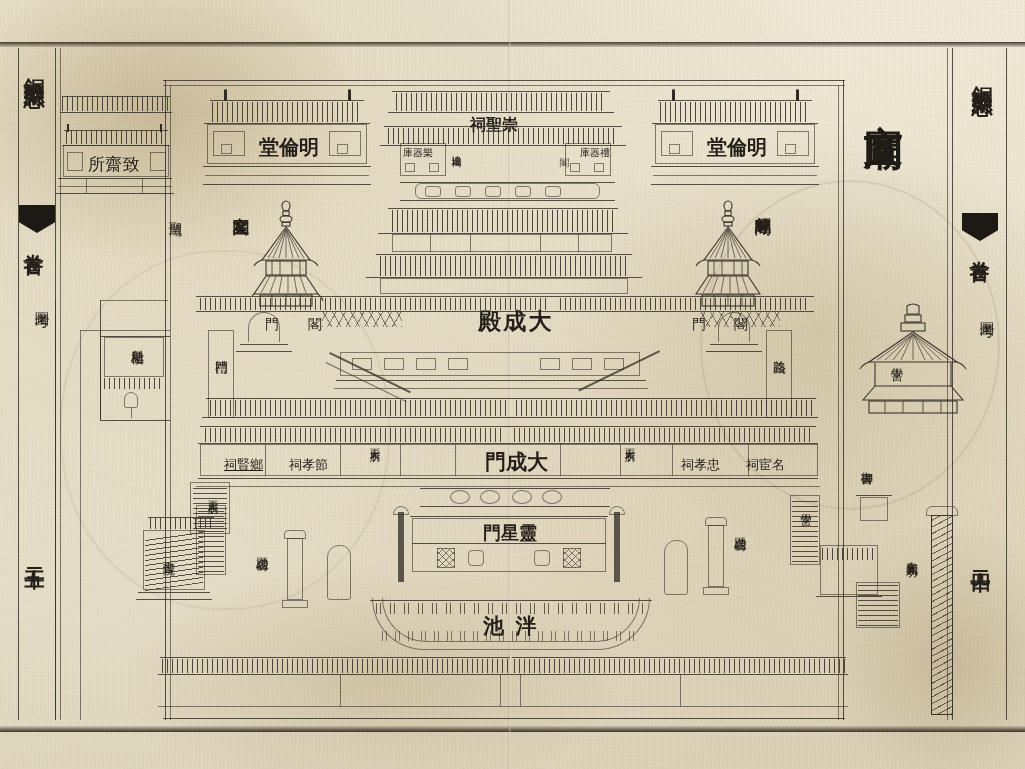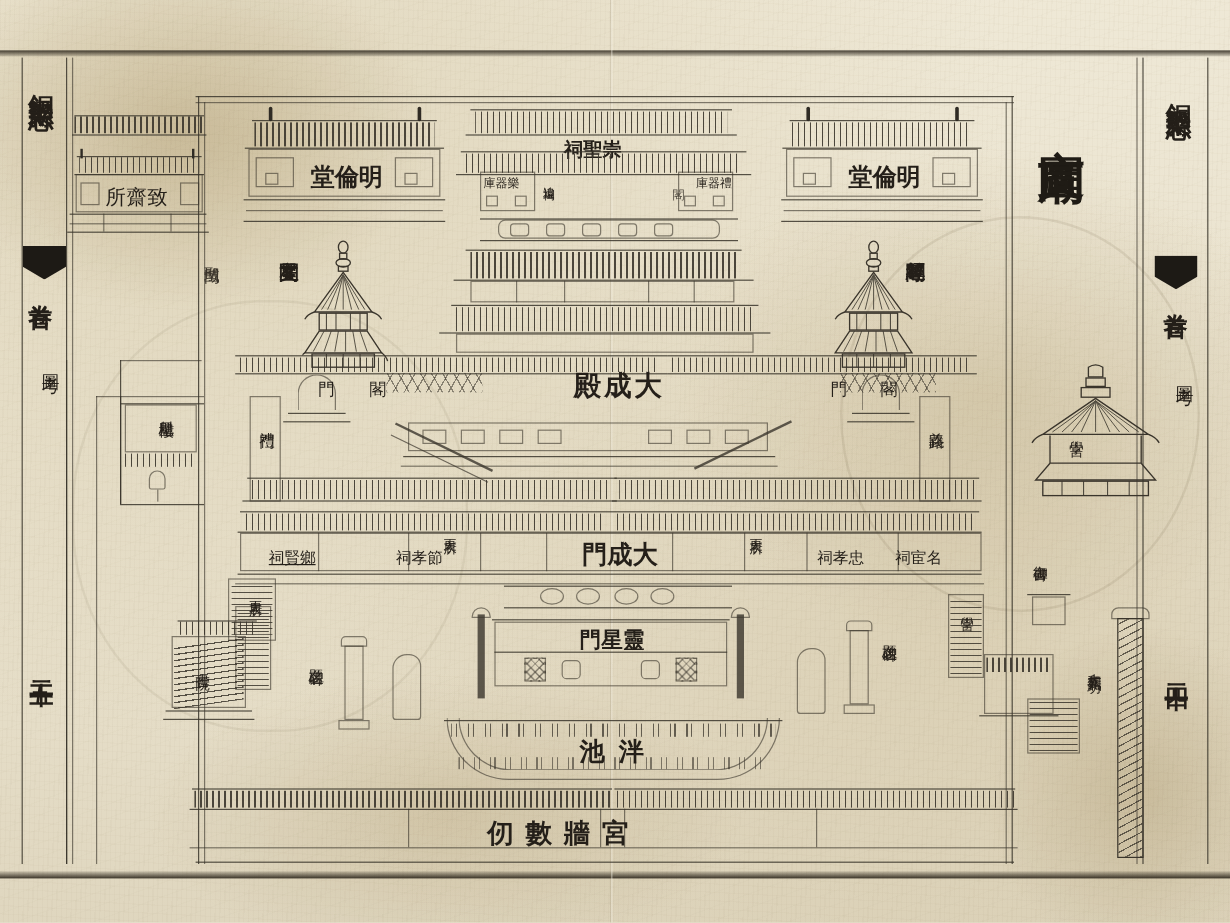--- a/index.html
+++ b/index.html
@@ -402,21 +402,21 @@
   <div class="vl thin" style="left:265px; top:444px; height:32px;"></div>
   <div class="vl thin" style="left:340px; top:444px; height:32px;"></div>
   <div class="vl thin" style="left:400px; top:444px; height:32px;"></div>
   <div class="vl thin" style="left:455px; top:444px; height:32px;"></div>
   <div class="vl thin" style="left:560px; top:444px; height:32px;"></div>
   <div class="vl thin" style="left:620px; top:444px; height:32px;"></div>
   <div class="vl thin" style="left:672px; top:444px; height:32px;"></div>
   <div class="vl thin" style="left:748px; top:444px; height:32px;"></div>
 
   <div class="htext rtl" style="left:224px; top:456px; font-size:13px;text-decoration:underline;">鄉賢祠</div>
-  <div class="htext rtl" style="left:289px; top:456px; font-size:13px;margin-left:41px;">節孝祠</div>
+  <div class="htext rtl" style="left:289px; top:456px; font-size:13px;">節孝祠</div>
   <div class="vtext" style="left:366px; top:440px; font-size:11px;">更衣所</div>
   <div class="vtext" style="left:621px; top:440px; font-size:11px;">更衣所</div>
   <div class="htext rtl" style="left:681px; top:456px; font-size:13px;">忠孝祠</div>
   <div class="htext rtl" style="left:746px; top:456px; font-size:13px;">名宦祠</div>
 
   <div class="hl" style="left:198px; top:478px; width:620px;"></div>
   <div class="hl thin" style="left:196px; top:486px; width:624px;"></div>
 
   <div class="hl" style="left:420px; top:488px; width:190px;"></div>
   <div class="box thin2" style="left:450px; top:490px; width:20px; height:14px; border-radius:50%;"></div>
@@ -478,21 +478,20 @@
   <div class="hl" style="left:160px; top:657px; width:350px;"></div>
   <div class="roof" style="left:162px; top:659px; width:348px; height:14px;"></div>
   <div class="hl" style="left:512px; top:657px; width:334px;"></div>
   <div class="roof" style="left:514px; top:659px; width:332px; height:14px;"></div>
   <div class="hl" style="left:158px; top:674px; width:690px;"></div>
   <div class="hl thin" style="left:158px; top:706px; width:690px;"></div>
   <div class="vl thin" style="left:340px; top:674px; height:32px;"></div>
   <div class="vl thin" style="left:500px; top:674px; height:32px;"></div>
   <div class="vl thin" style="left:520px; top:674px; height:32px;"></div>
   <div class="vl thin" style="left:680px; top:674px; height:32px;"></div>
-  <div class="htext rtl" style="left:406px; top:680px; font-size:22px; font-weight:bold; letter-spacing:.45em;">宮牆數仞</div>
 
   <div class="pagoda" style="left:855px; top:300px;">
     <svg width="120" height="120" viewBox="0 0 120 120">
       <g fill="none" stroke="#3a352c" stroke-width="1.1">
         <path d="M52 6 Q58 2 64 6 L64 14 L52 14 Z"></path>
         <rect x="50" y="15" width="16" height="7"></rect>
         <rect x="46" y="23" width="24" height="8"></rect>
         <path d="M58 32 L14 62 L102 62 Z"></path>
         <g stroke-width="0.8" opacity="0.85">
           <path d="M58 34 L22 60"></path>

